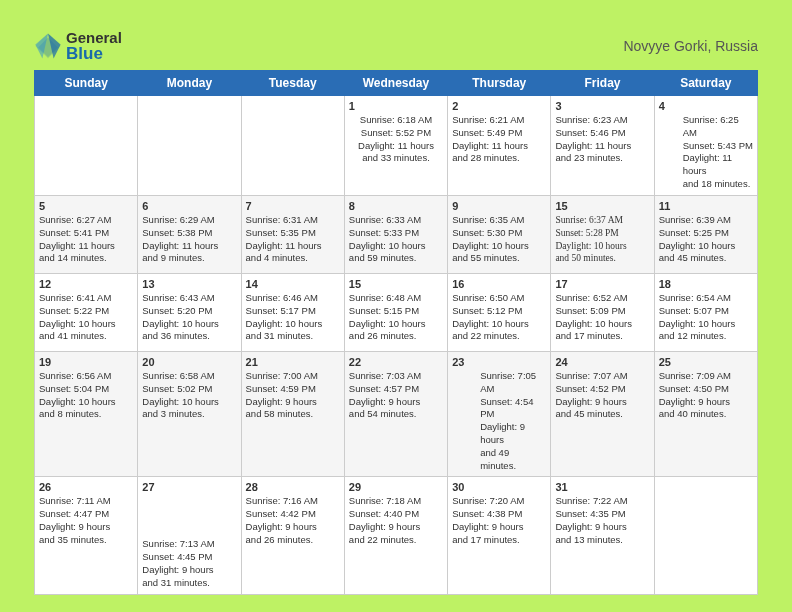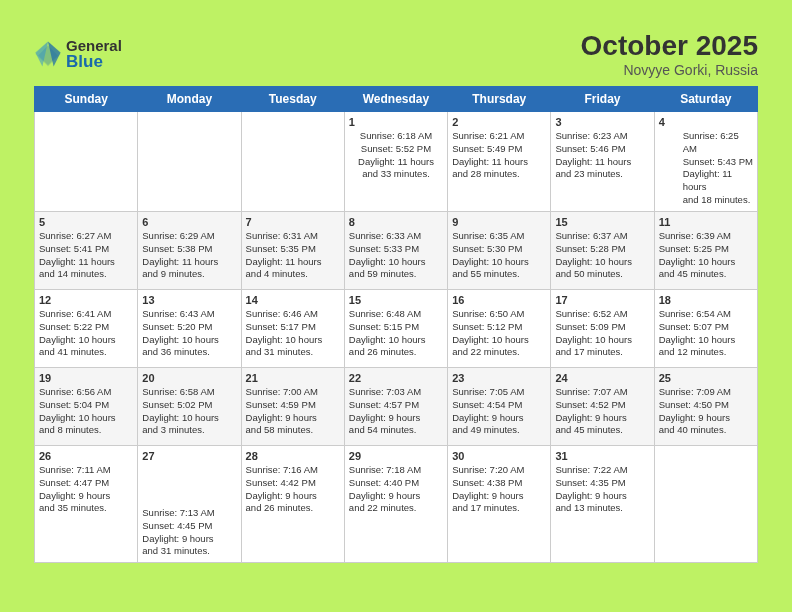--- a/index.html
+++ b/index.html
@@ -110,21 +110,20 @@
         <polygon points="20,8 34,22 20,36 6,22" fill="#1a6aab" opacity="0.25"></polygon>
         <polygon points="20,2 38,18 28,38" fill="#1a6aab" opacity="0.7"></polygon>
         <polygon points="20,2 2,18 12,38" fill="#2a8fd4" opacity="0.5"></polygon>
       </svg>
       <div class="logo-text">
         <span class="logo-general">General</span>
         <span class="logo-blue">Blue</span>
       </div>
     </div>
     <div class="title-block">
-      <div class="month-title">October 2025</div>
       <div class="location-title">Novyye Gorki, Russia</div>
     </div>
   </div>
 
   <table class="calendar-table">
     <thead>
       <tr>
         <th>Sunday</th>
         <th>Monday</th>
         <th>Tuesday</th>
@@ -199,21 +198,21 @@
           </td>
           <td>
             <span class="day-num">9</span>
             <div class="day-info" style="white-space: pre-line;">Sunrise: 6:35 AM
 Sunset: 5:30 PM
 Daylight: 10 hours
 and 55 minutes.</div>
           </td>
           <td>
             <span class="day-num">15</span>
-            <div class="day-info" style="white-space: pre-line;">Sunrise: 6:37 AM
+            <div class="day-info" style="white-space: pre-line; font-family: Liberation Serif, serif;">Sunrise: 6:37 AM
 Sunset: 5:28 PM
 Daylight: 10 hours
 and 50 minutes.</div>
           </td>
           <td>
             <span class="day-num">11</span>
             <div class="day-info" style="white-space: pre-line;">Sunrise: 6:39 AM
 Sunset: 5:25 PM
 Daylight: 10 hours
 and 45 minutes.</div>
@@ -294,21 +293,21 @@
           </td>
           <td>
             <span class="day-num">22</span>
             <div class="day-info" style="white-space: pre-line;">Sunrise: 7:03 AM
 Sunset: 4:57 PM
 Daylight: 9 hours
 and 54 minutes.</div>
           </td>
           <td>
             <span class="day-num">23</span>
-            <div class="day-info" style="white-space: pre-line;">Sunrise: 7:05 AM
+            <div class="day-info" style="white-space: pre-line; margin-left: 28px;">Sunrise: 7:05 AM
 Sunset: 4:54 PM
 Daylight: 9 hours
 and 49 minutes.</div>
           </td>
           <td>
             <span class="day-num">24</span>
             <div class="day-info" style="white-space: pre-line;">Sunrise: 7:07 AM
 Sunset: 4:52 PM
 Daylight: 9 hours
 and 45 minutes.</div>

